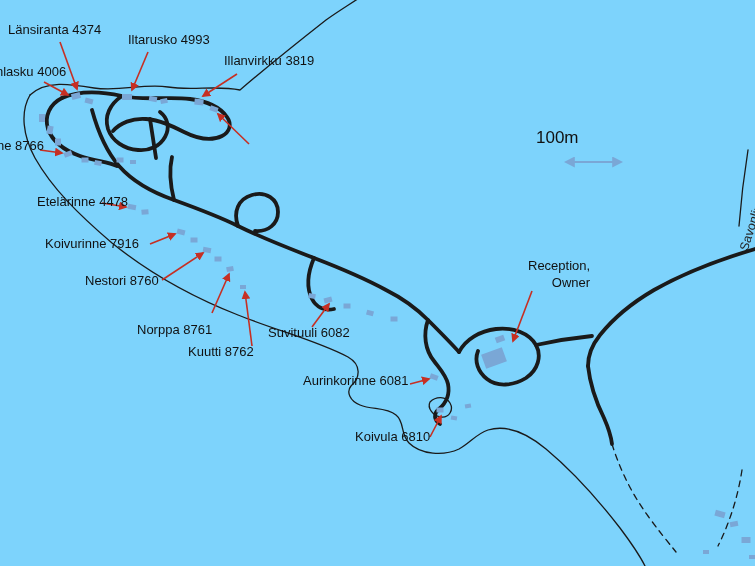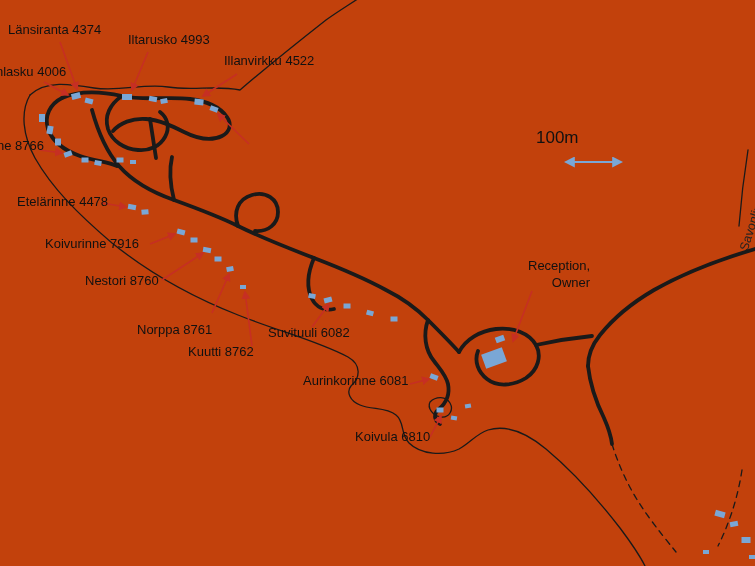--- a/index.html
+++ b/index.html
@@ -1,19 +1,19 @@
 <!DOCTYPE html>
 <html><head>
 <meta charset="utf-8">
 <style>
   html,body{margin:0;padding:0;background:#ffffff;}
   .map{
     position:relative;
     width:755px;height:566px;
-    background:#c2410c;
+    background:#7dd3fc;
     overflow:hidden;
     font-family:"Liberation Sans",sans-serif;
   }
   .map svg{position:absolute;left:0;top:0;}
   #labels-layer{position:absolute;left:0;top:0;width:755px;height:566px;pointer-events:none;}
   .map-label{
     position:absolute;
     font-size:13px;
     color:#111;
     white-space:pre-line;
@@ -137,24 +137,24 @@
         <line x1="532" y1="291" x2="513" y2="341" stroke="#c62f23" stroke-width="1.6" marker-end="url(#arrowhead-red)"></line>
       </g>
     <g id="scale-layer">
         <line x1="566" y1="162" x2="621" y2="162" stroke="#7aa7d6" stroke-width="2.2" marker-start="url(#arrowhead-blue)" marker-end="url(#arrowhead-blue)"></line>
       </g>
   </svg>
 
   <div id="labels-layer">
       <div class="map-label" style="left: 8px; top: 22px; color: rgb(17, 17, 17);">Länsiranta 4374</div>
       <div class="map-label" style="left: 128px; top: 32px; color: rgb(17, 17, 17);">Iltarusko 4993</div>
-      <div class="map-label" style="left: 224px; top: 53px; color: rgb(17, 17, 17);">Illanvirkku 4522</div>
+      <div class="map-label" style="left: 224px; top: 53px; color: rgb(17, 17, 17);">Illanvirkku 3819</div>
       <div class="map-label" style="left: -4px; top: 64px; color: rgb(17, 17, 17);">nlasku 4006</div>
       <div class="map-label" style="left: -3px; top: 138px; color: rgb(17, 17, 17);">ne 8766</div>
-      <div class="map-label" style="left: 17px; top: 194px; color: rgb(17, 17, 17);">Etelärinne 4478</div>
+      <div class="map-label" style="left: 37px; top: 194px; color: rgb(17, 17, 17);">Etelärinne 4478</div>
       <div class="map-label" style="left: 45px; top: 236px; color: rgb(17, 17, 17);">Koivurinne 7916</div>
       <div class="map-label" style="left: 85px; top: 273px; color: rgb(17, 17, 17);">Nestori 8760</div>
       <div class="map-label" style="left: 137px; top: 310px; color: rgb(17, 17, 17); margin-top: 12px;">Norppa 8761</div>
       <div class="map-label" style="left: 188px; top: 344px; color: rgb(17, 17, 17);">Kuutti 8762</div>
       <div class="map-label" style="left: 268px; top: 325px; color: rgb(17, 17, 17);">Suvituuli 6082</div>
       <div class="map-label" style="left: 303px; top: 373px; color: rgb(17, 17, 17);">Aurinkorinne 6081</div>
       <div class="map-label" style="left: 355px; top: 429px; color: rgb(17, 17, 17);">Koivula 6810</div>
       <div class="map-label" style="left: 528px; top: 258px; color: rgb(17, 17, 17); text-align: right;">Reception,
 Owner</div>
     </div>

